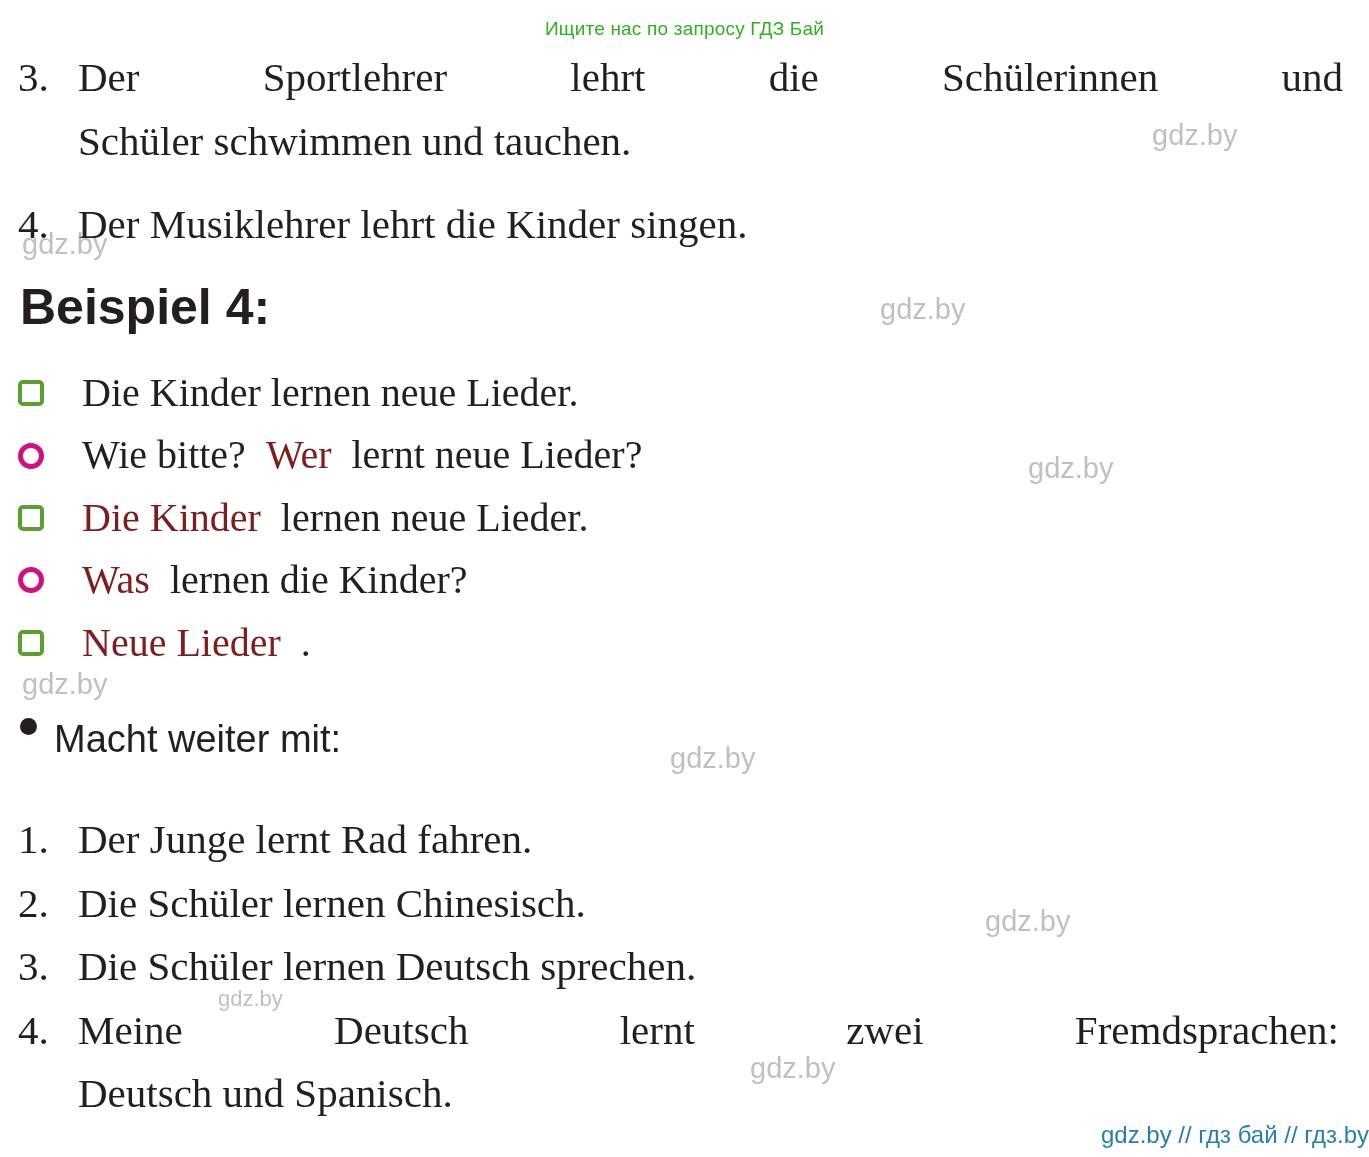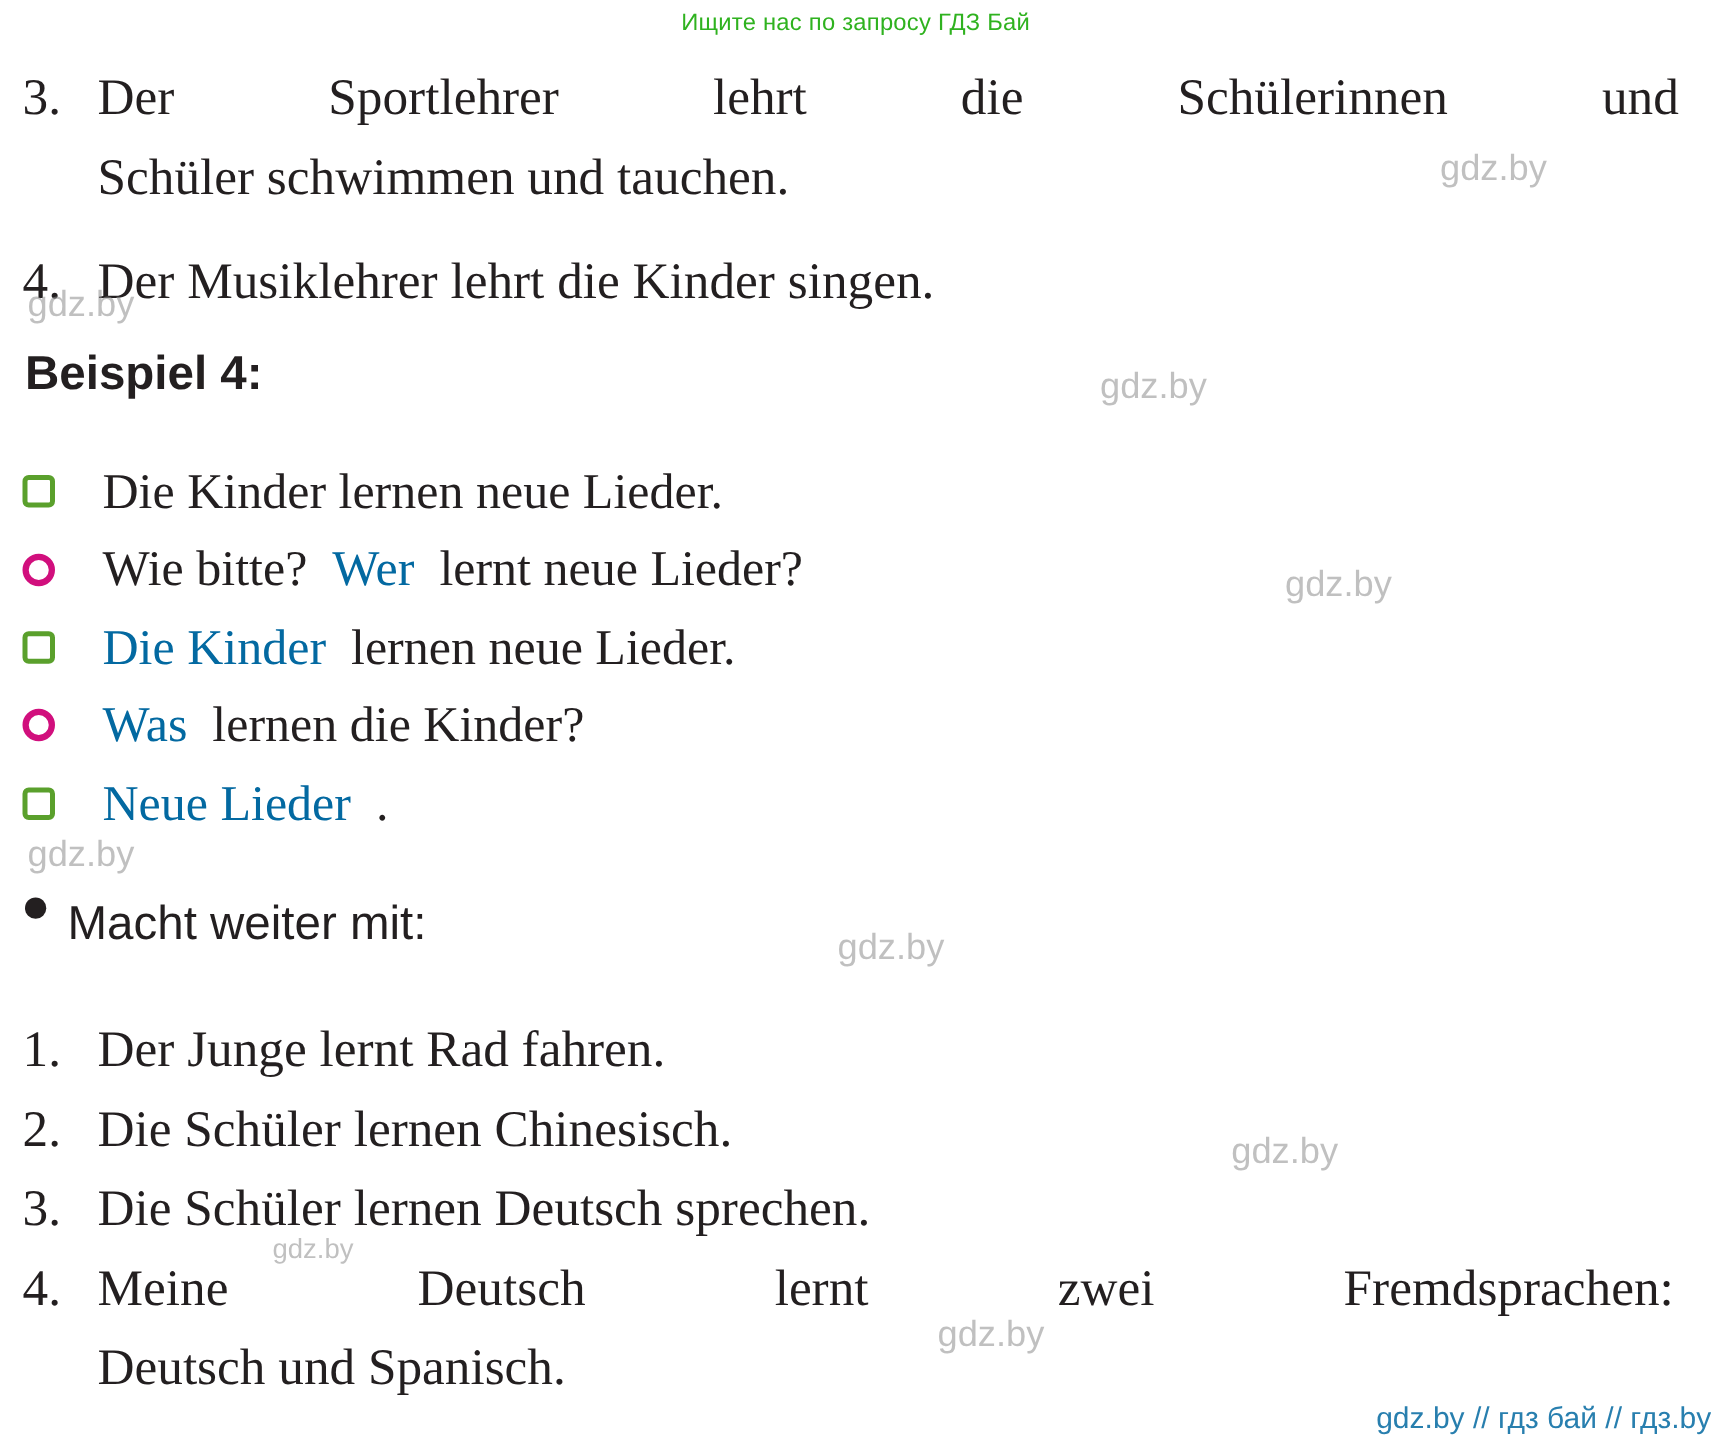--- a/index.html
+++ b/index.html
@@ -12,21 +12,21 @@
     height: 1157px;
     position: relative;
     font-family: "Liberation Serif", serif;
     color: #231f20;
     overflow: hidden;
   }
 
   
   .top-banner {
     position: absolute;
-    top: 8px;
+    top: 18px;
     left: 0;
     width: 100%;
     text-align: center;
     font-family: "Liberation Sans", sans-serif;
     font-size: 19px;
     color: #2fb21f;
     letter-spacing: 0.2px;
   }
 
   
@@ -89,21 +89,21 @@
     flex: 1;
   }
   .justify {
     text-align: justify;
     text-align-last: justify;
   }
 
   .heading {
     font-family: "Liberation Sans", sans-serif;
     font-weight: bold;
-    font-size: 38px;
+    font-size: 50px;
     color: #231f20;
   }
 
   .dialog {
     margin: 0;
     padding: 0;
   }
   .dlg-row {
     display: flex;
     align-items: center;
@@ -128,21 +128,21 @@
   }
   
   .ring {
     width: 26px;
     height: 26px;
     border: 5px solid #d10f7d;
     border-radius: 50%;
     box-sizing: border-box;
     display: block;
   }
-  .purple { color: #0369a1; }
+  .purple { color: #7f1d1d; }
 
   .macht {
     display: flex;
     align-items: flex-start;
     font-family: "Liberation Sans", sans-serif;
     font-weight: normal;
     font-size: 38px;
   }
   .dot {
     width: 17px;

